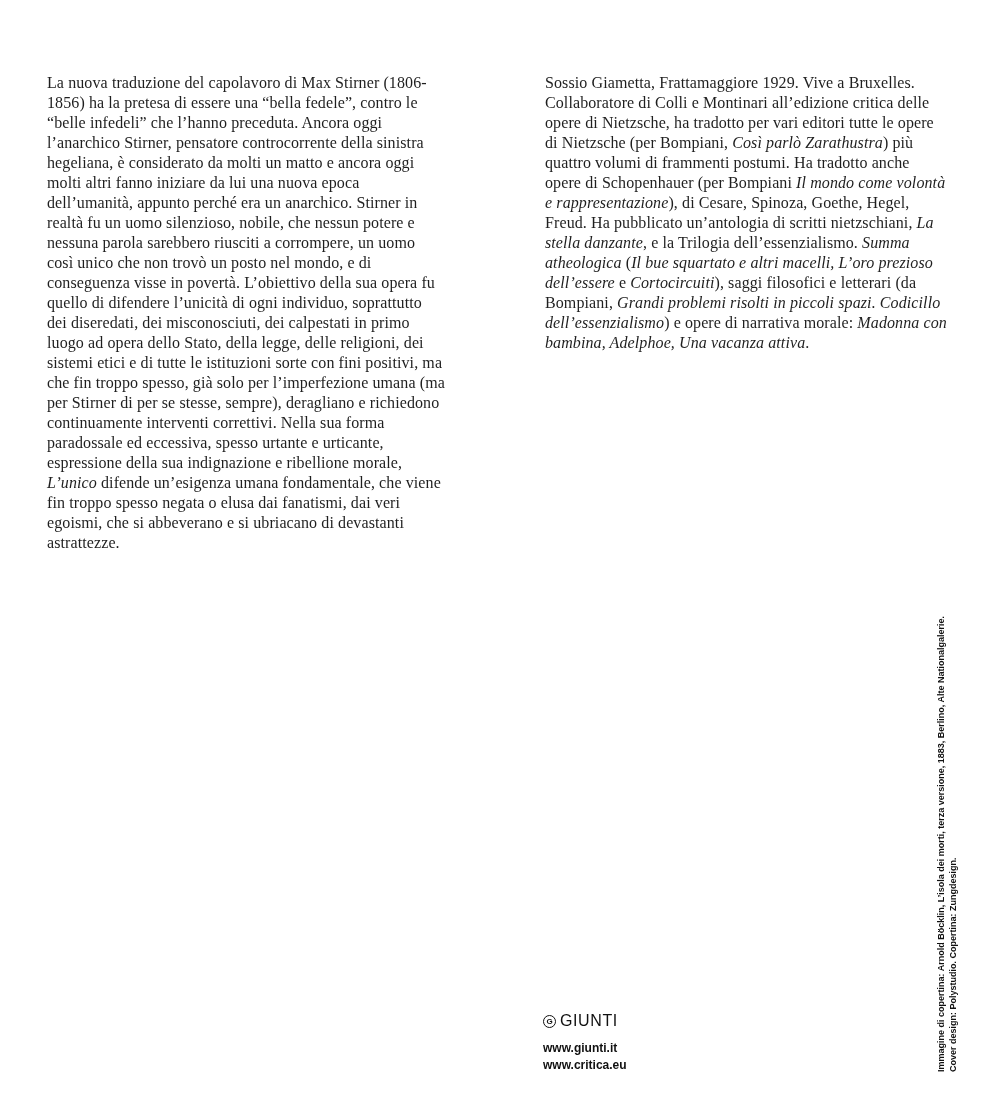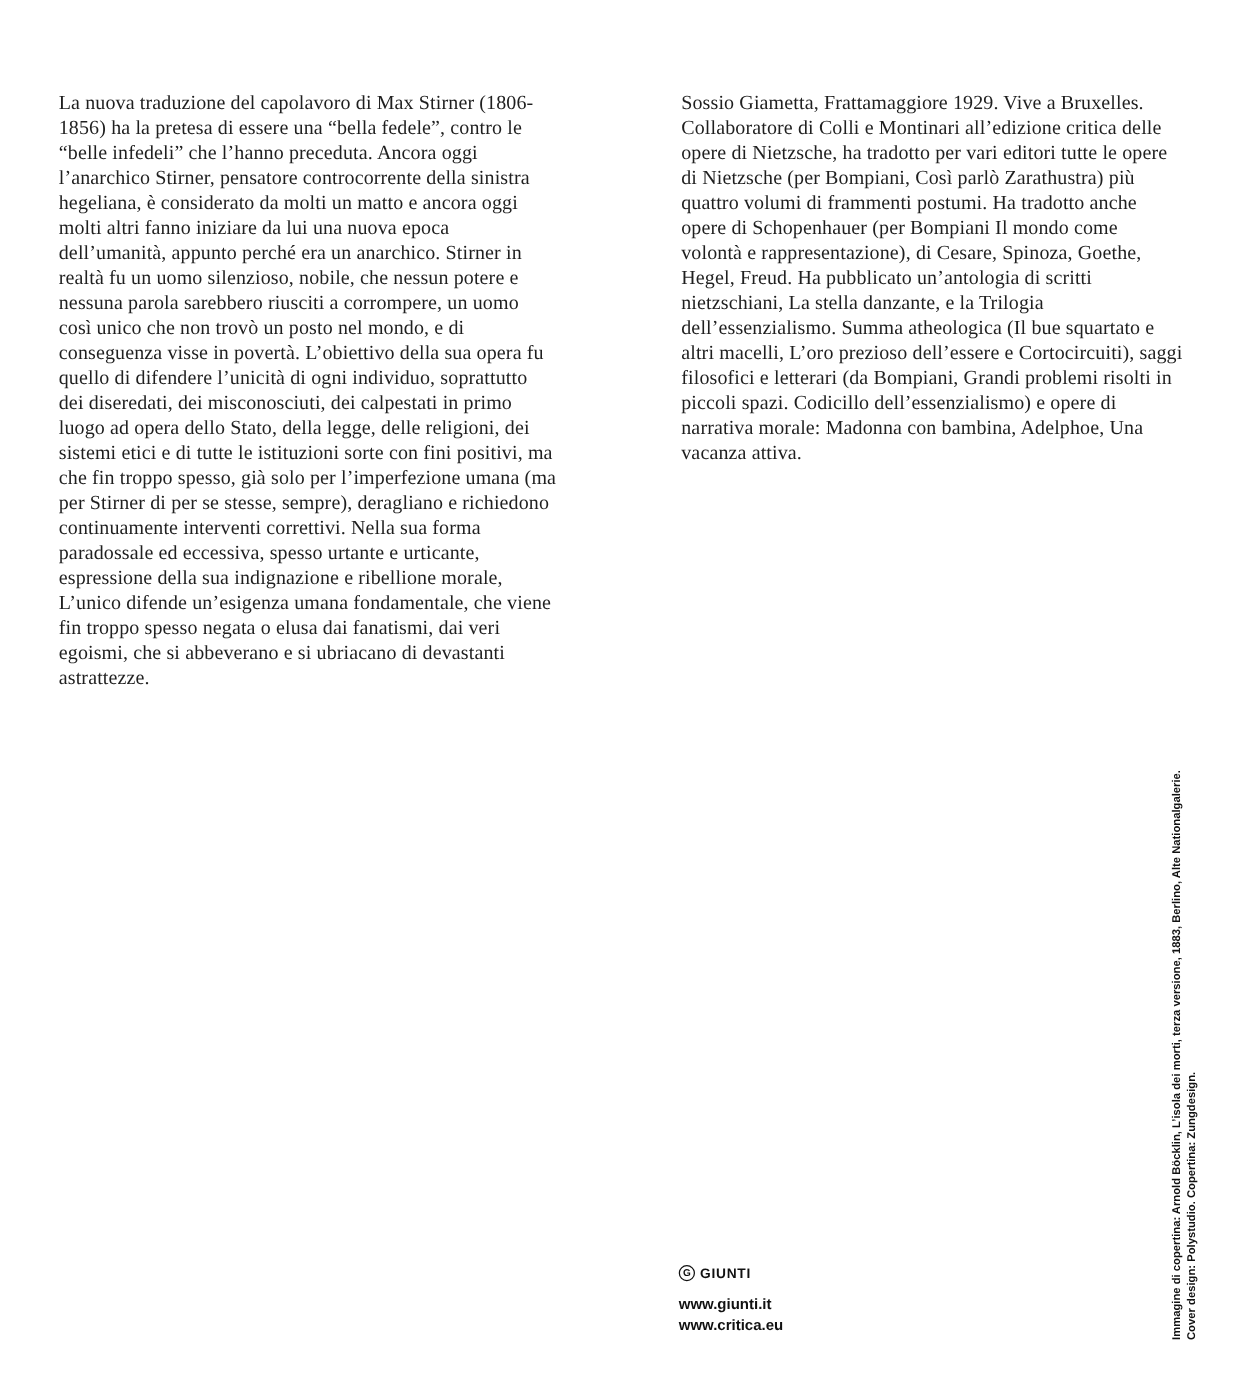--- a/index.html
+++ b/index.html
@@ -17,21 +17,21 @@
     position: absolute;
     top: 44px;
     font-size: 16px;
     line-height: 20px;
     letter-spacing: 0.1px;
     text-align: left;
     margin-top: 29px;
   }
   .col-left  { left: 47px;  width: 398px; }
   .col-right { left: 545px; width: 402px; }
-  .it { }
+  .it { font-style: italic; }
 
   .spine {
     position: absolute;
     left: 936px;
     top: 1072px;
     width: 452px;
     transform: rotate(-90deg);
     transform-origin: 0 0;
     font-family: "Liberation Sans", sans-serif;
     font-weight: bold;
@@ -60,22 +60,22 @@
     border: 1.6px solid #111111;
     border-radius: 50%;
     display: inline-flex;
     align-items: center;
     justify-content: center;
     font-size: 8px;
     font-weight: bold;
     box-sizing: border-box;
   }
   .logo-text {
-    font-weight: bold;
-    font-size: 11px;
+    font-weight: normal;
+    font-size: 16px;
     letter-spacing: 0.6px;
   }
   .url {
     font-weight: bold;
     font-size: 12px;
     line-height: 17px;
   }
 </style>
 </head>
 <body>

